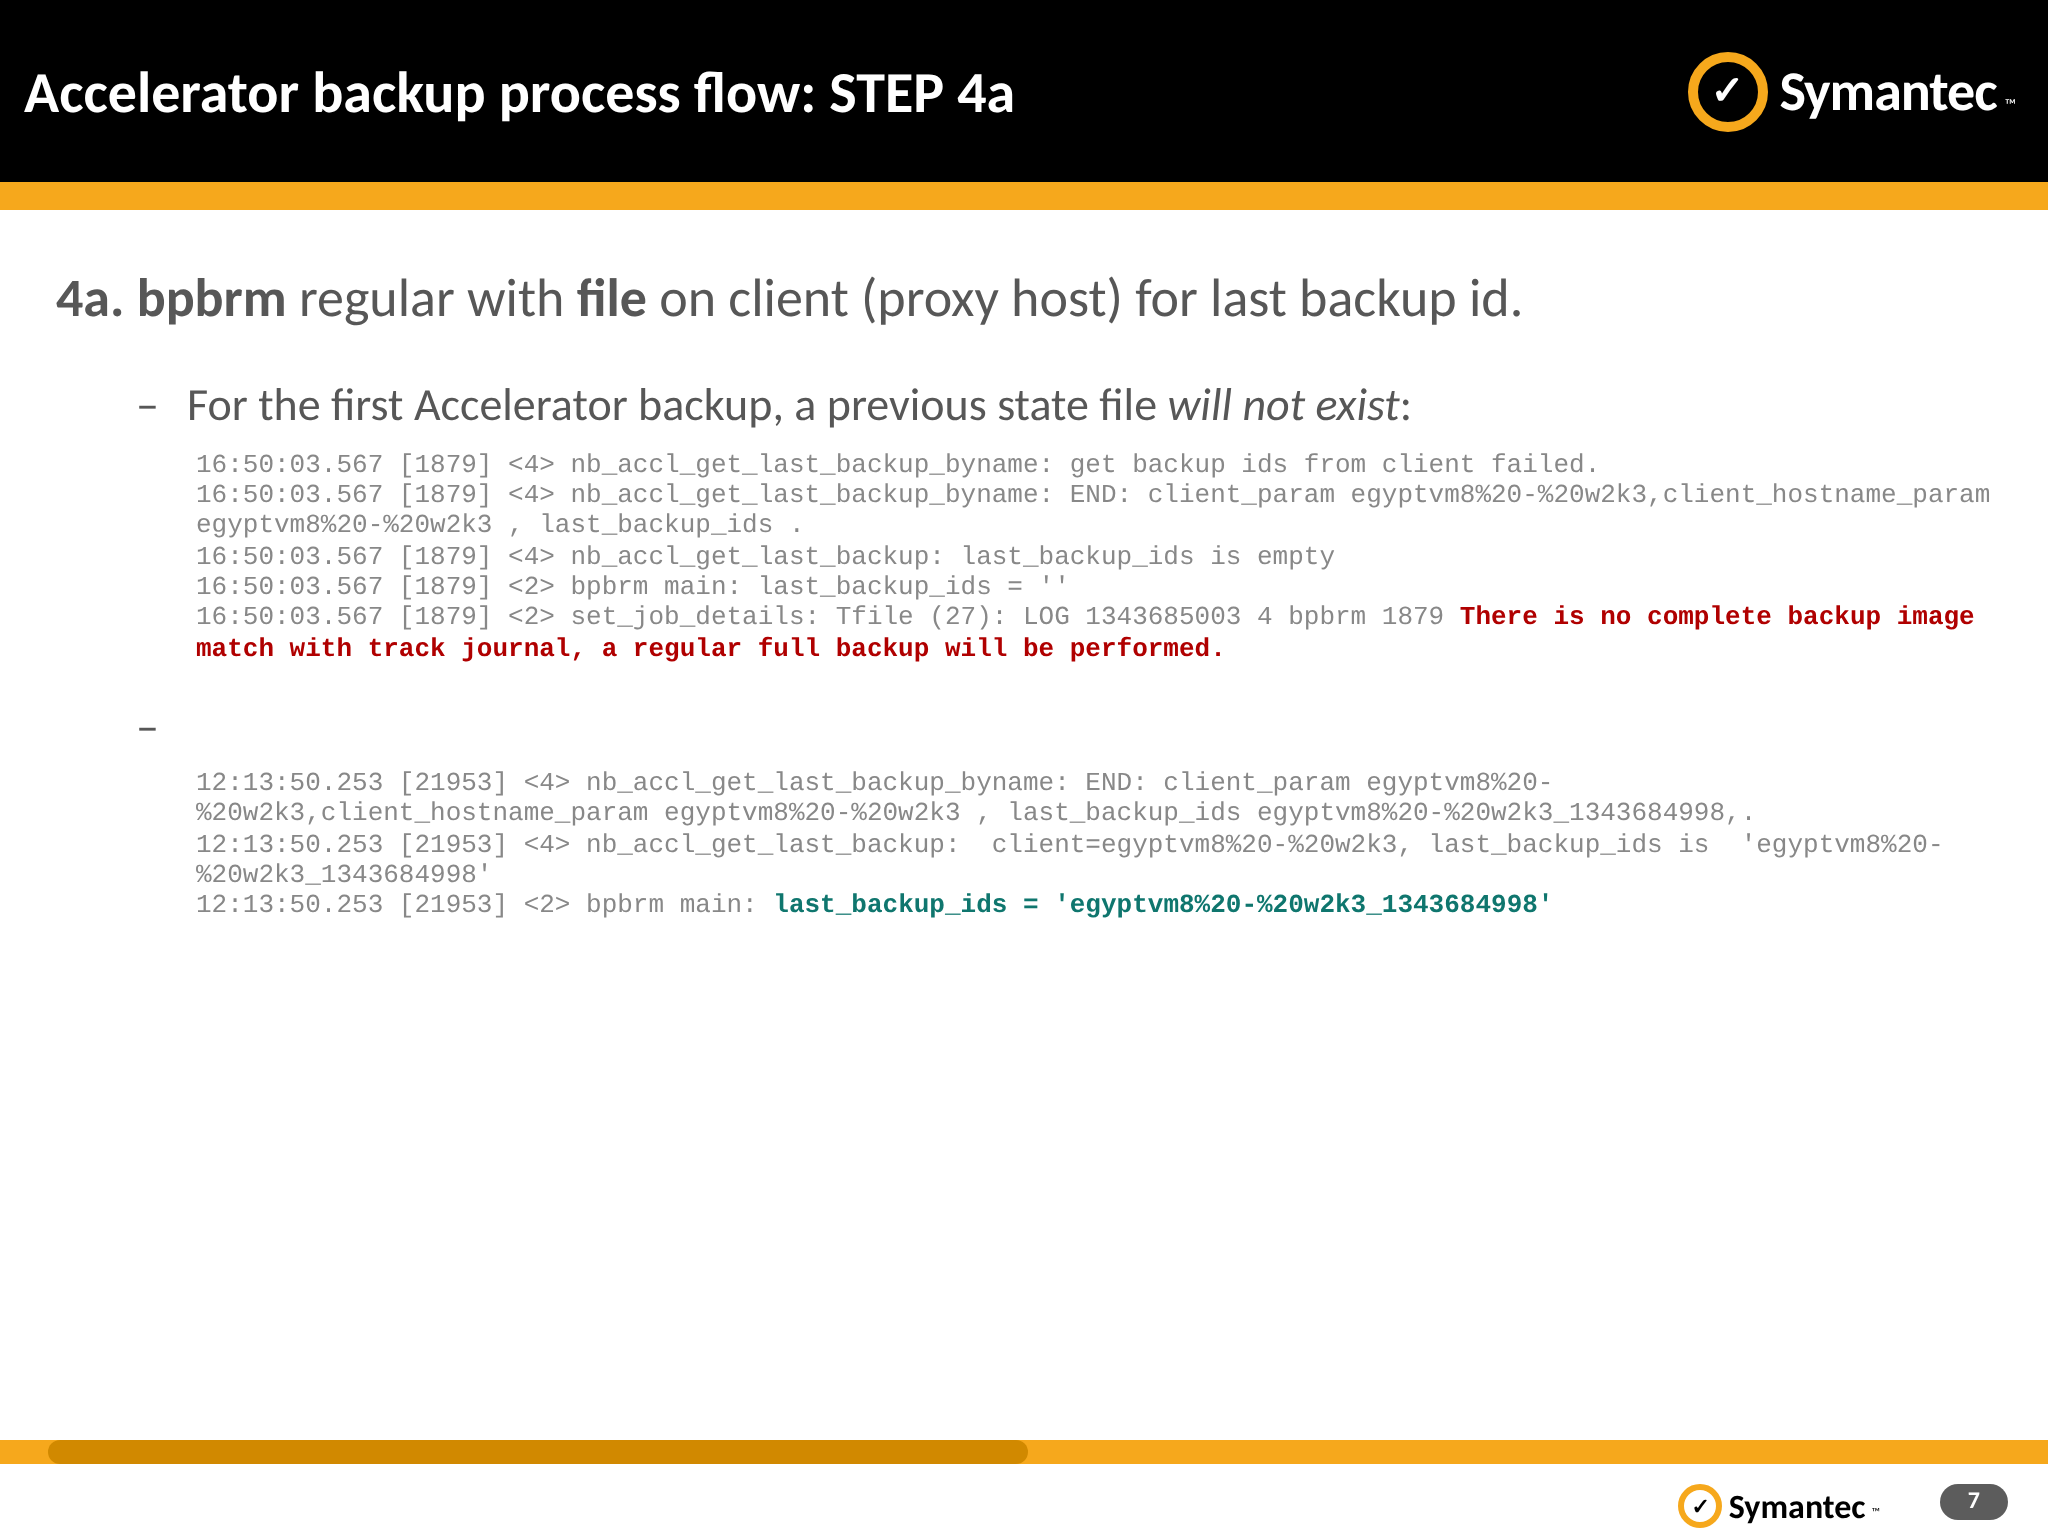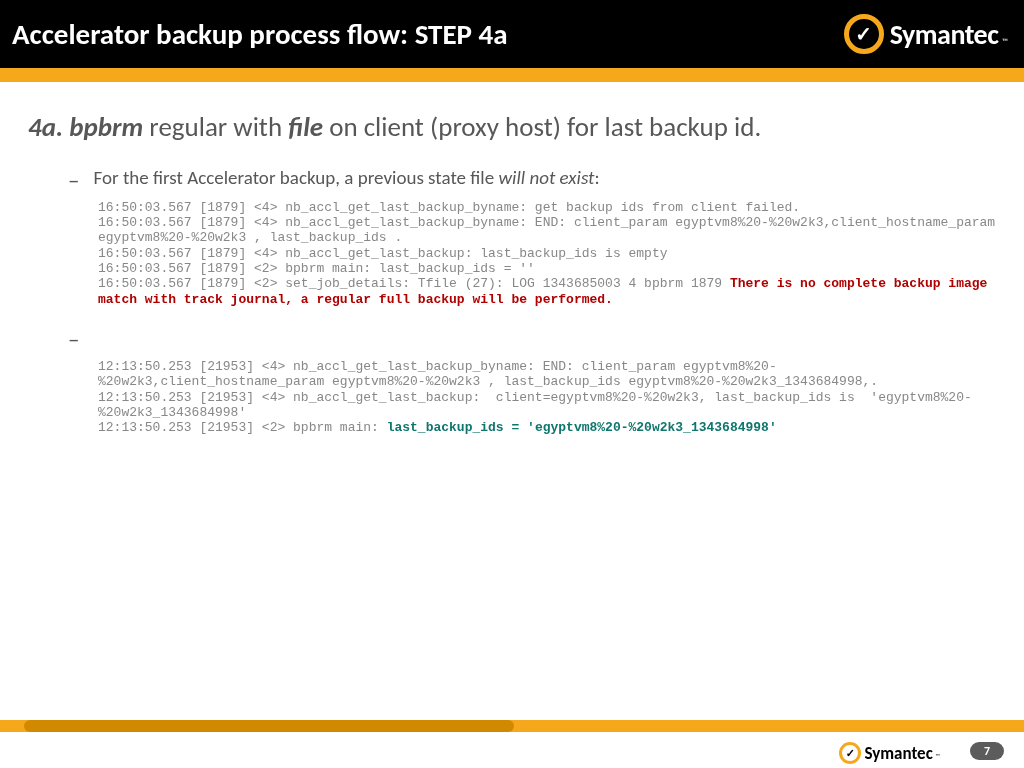--- a/index.html
+++ b/index.html
@@ -6,21 +6,21 @@
   body {
     width: 1024px;
     height: 768px;
     background: #fff;
     font-family: "Segoe UI", Calibri, Arial, sans-serif;
     overflow: hidden;
     position: relative;
   }
   .header {
     background: #000;
-    height: 68px;
+    height: 91px;
     display: flex;
     align-items: center;
     justify-content: space-between;
     padding: 0 16px 0 12px;
   }
   .header-title {
     color: #fff;
     font-size: 29px;
     font-weight: 700;
   }
@@ -65,34 +65,34 @@
   }
   .content {
     padding: 28px 28px 0 28px;
   }
   .lead {
     color: #575757;
     font-size: 27px;
     line-height: 1.25;
     margin-bottom: 22px;
   }
-  .lead b { font-weight: 700; font-style: italic; }
+  .lead b { font-weight: 700; }
   .bullet {
     display: flex;
     margin-left: 40px;
     margin-bottom: 6px;
   }
   .bullet-dash {
     color: #575757;
     font-size: 23px;
     margin-right: 14px;
   }
   .bullet-text {
     color: #575757;
-    font-size: 19px;
+    font-size: 23px;
     line-height: 1.3;
   }
   .bullet-text i { font-style: italic; }
   .log {
     font-family: "Courier New", monospace;
     font-size: 13px;
     color: #888;
     line-height: 1.18;
     margin: 6px 0 18px 70px;
     white-space: pre-wrap;

